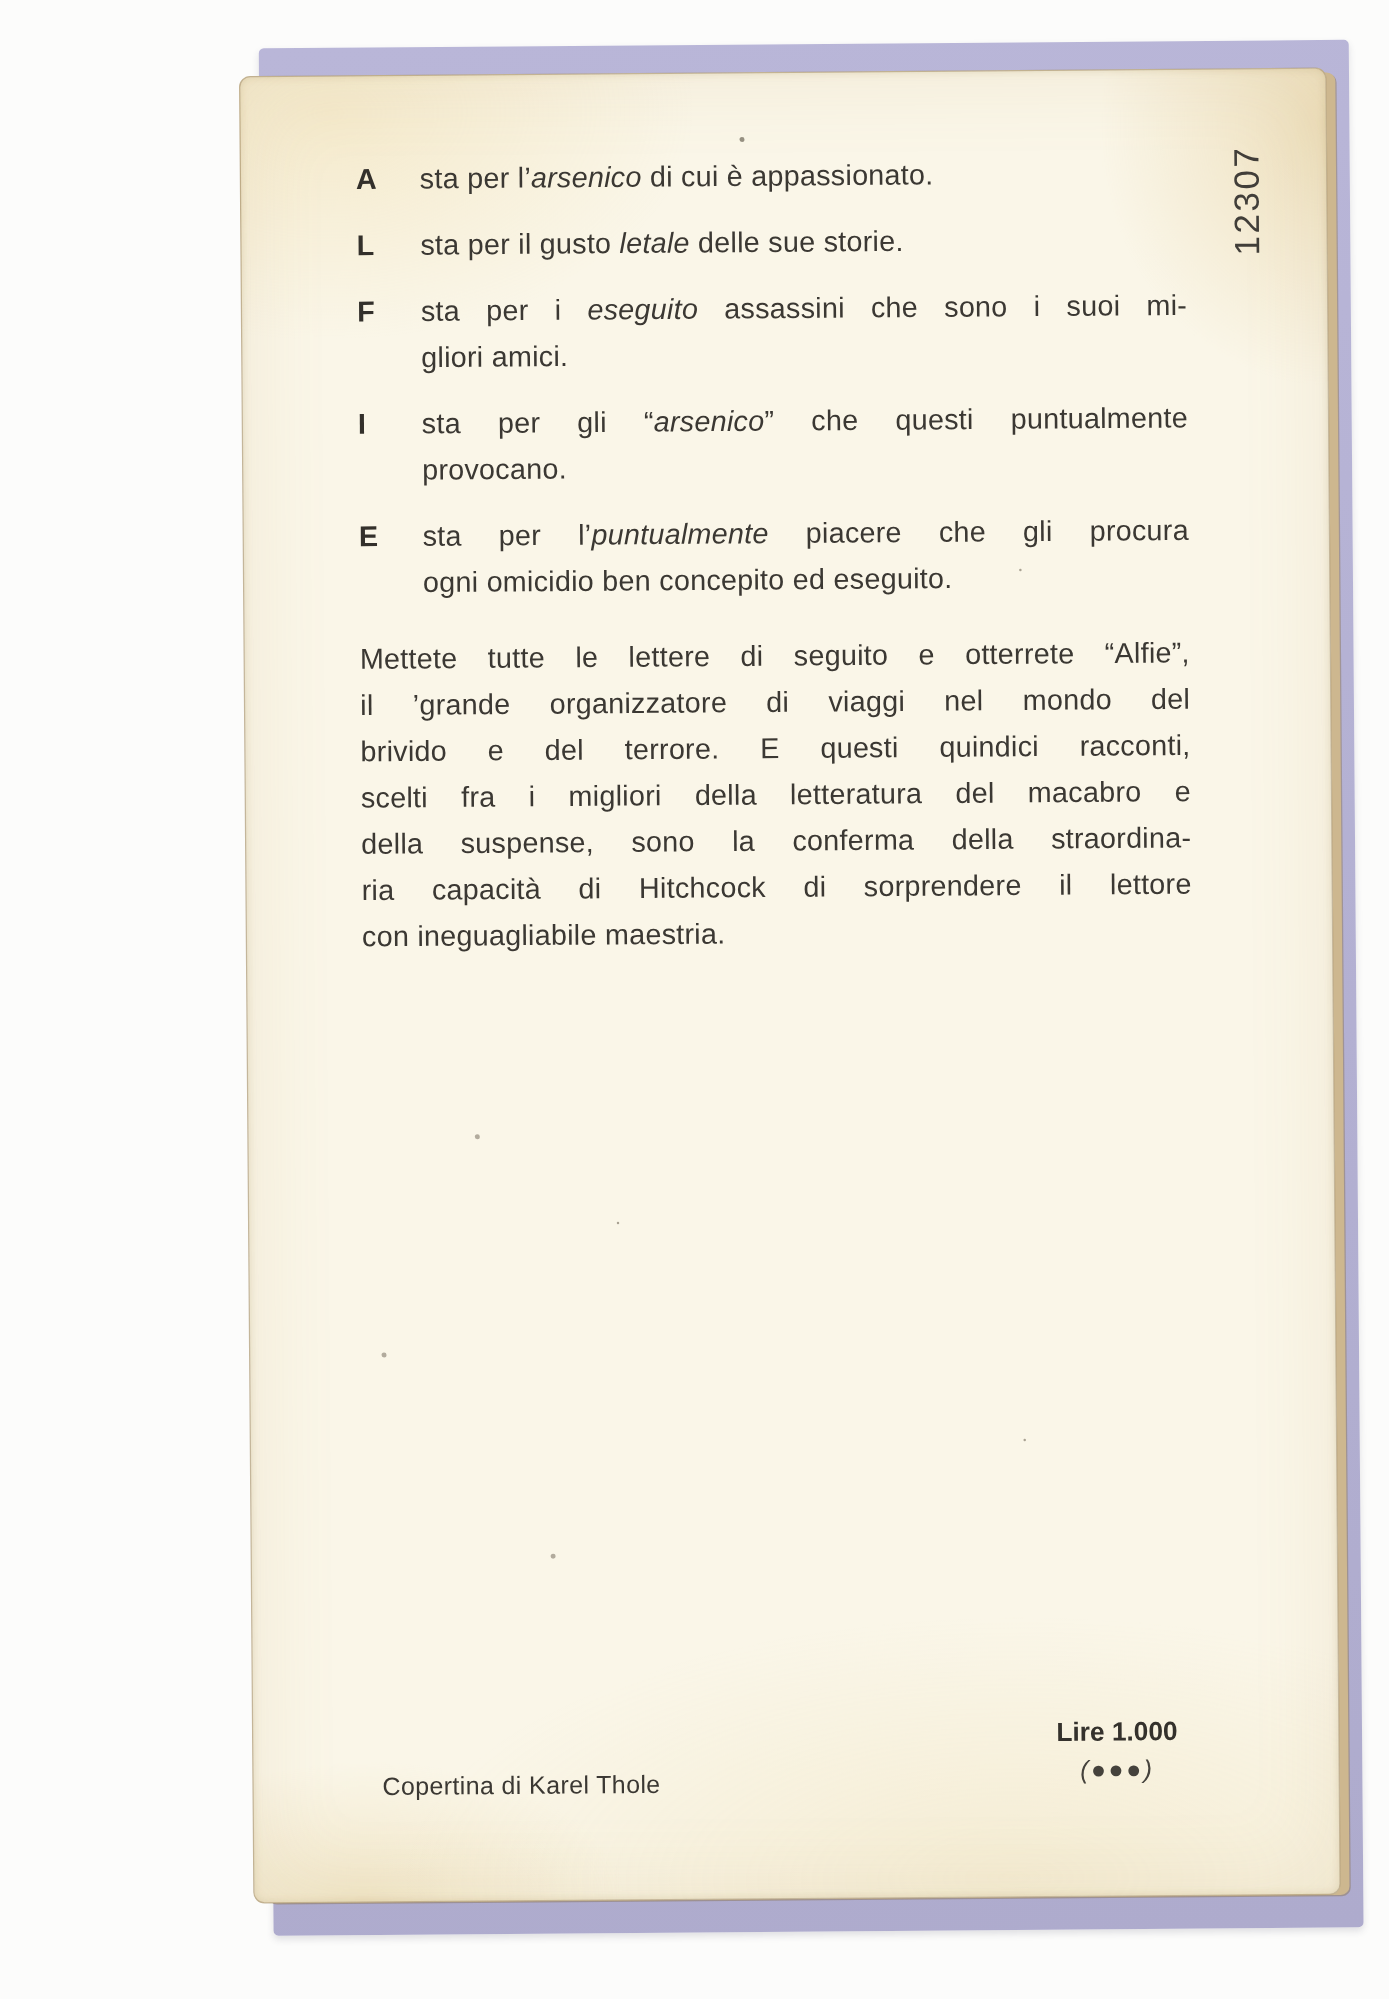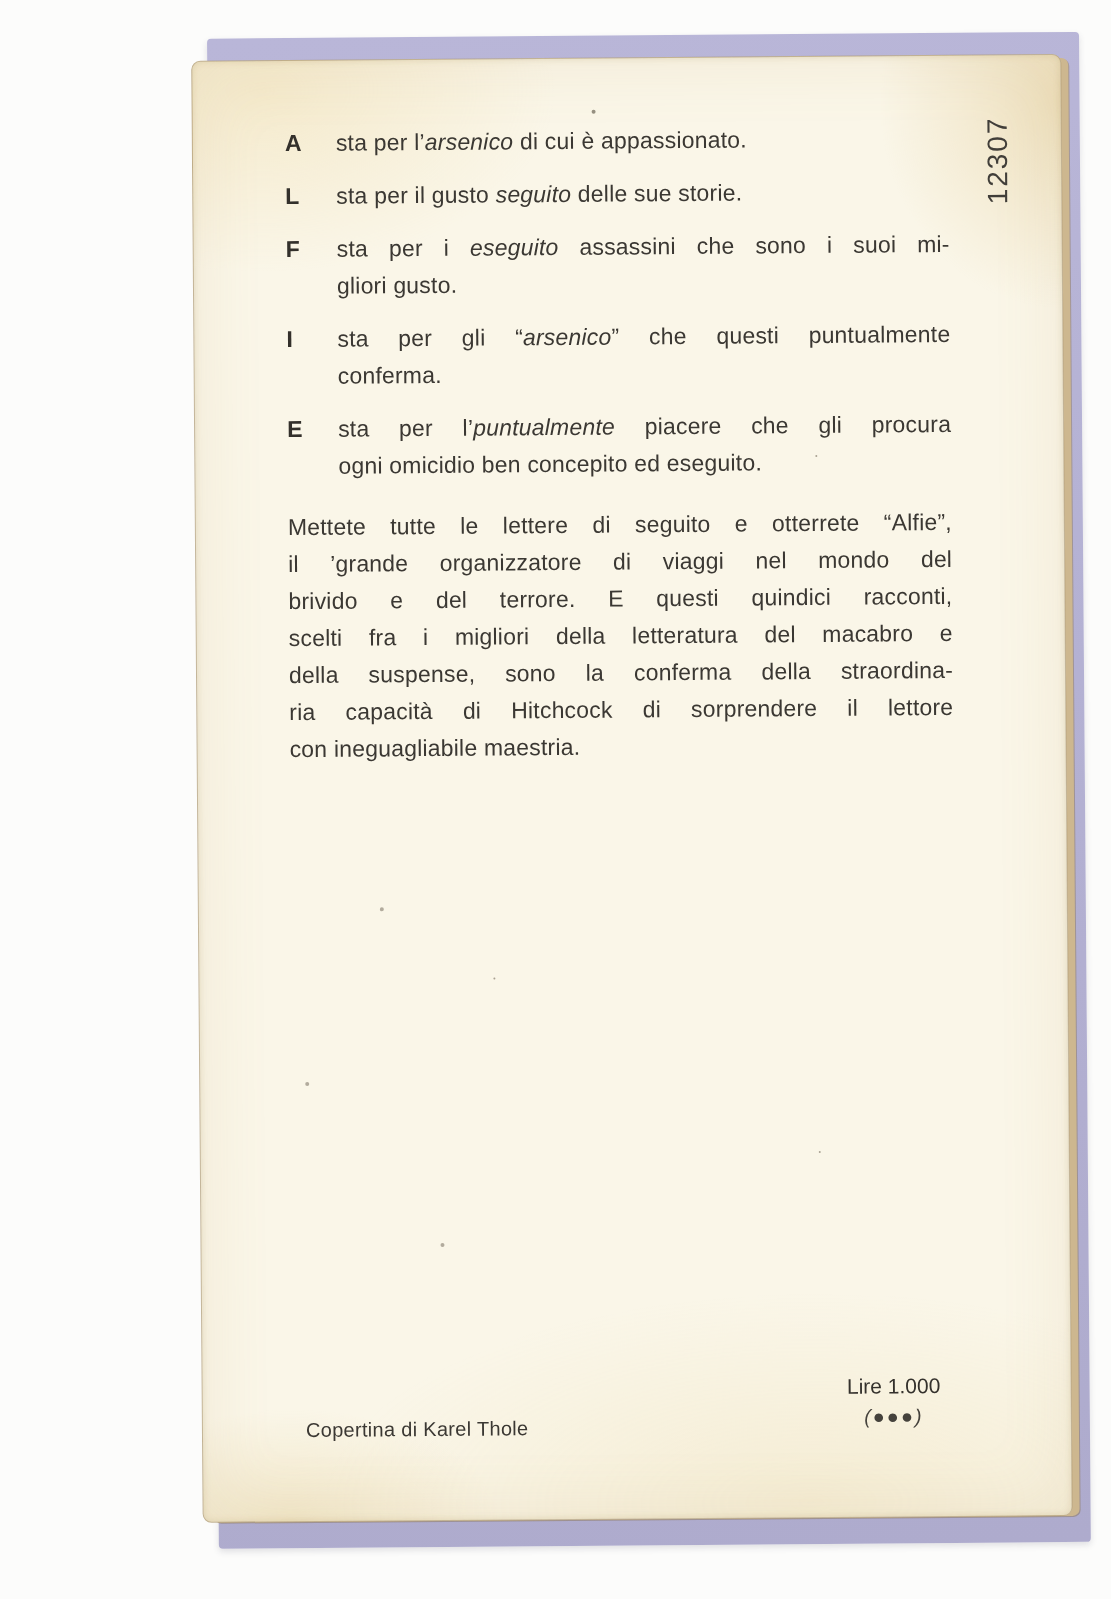--- a/index.html
+++ b/index.html
@@ -93,21 +93,21 @@
     color: #3b3833;
   }
   .price-block {
     position: absolute;
     left: 631px; top: 1318px;
     width: 120px;
     text-align: center;
   }
   .price-amount {
     font-size: 21px;
-    font-weight: normal;
+    font-weight: bold;
     color: #34312c;
   }
   .price-dots {
     margin-top: 7px;
     font-size: 20px;
     font-style: italic;
     letter-spacing: 2px;
     color: #45423c;
   }
 </style>
@@ -127,37 +127,37 @@
       <div class="item">
         <span class="letter">A</span>
         <div class="itext">
           <div class="nline"><span>sta per l’</span><span class="it">arsenico</span><span> di cui è appassionato.</span></div>
         </div>
       </div>
 
       <div class="item">
         <span class="letter">L</span>
         <div class="itext">
-          <div class="nline"><span>sta per il gusto </span><span class="it">seguito</span><span> delle sue storie.</span></div>
+          <div class="nline"><span>sta per il gusto </span><span class="it">letale</span><span> delle sue storie.</span></div>
         </div>
       </div>
 
       <div class="item">
         <span class="letter">F</span>
         <div class="itext">
           <div class="jline"><span>sta per i </span><span class="it">eseguito</span><span> assassini che sono i suoi mi-</span></div>
-          <div class="nline"><span>gliori gusto.</span></div>
+          <div class="nline"><span>gliori amici.</span></div>
         </div>
       </div>
 
       <div class="item">
         <span class="letter">I</span>
         <div class="itext">
           <div class="jline"><span>sta per gli “</span><span class="it">arsenico</span><span>” che questi puntualmente</span></div>
-          <div class="nline"><span>conferma.</span></div>
+          <div class="nline"><span>provocano.</span></div>
         </div>
       </div>
 
       <div class="item">
         <span class="letter">E</span>
         <div class="itext">
           <div class="jline"><span>sta per l’</span><span class="it">puntualmente</span><span> piacere che gli procura</span></div>
           <div class="nline"><span>ogni omicidio ben concepito ed eseguito.</span></div>
         </div>
       </div>

